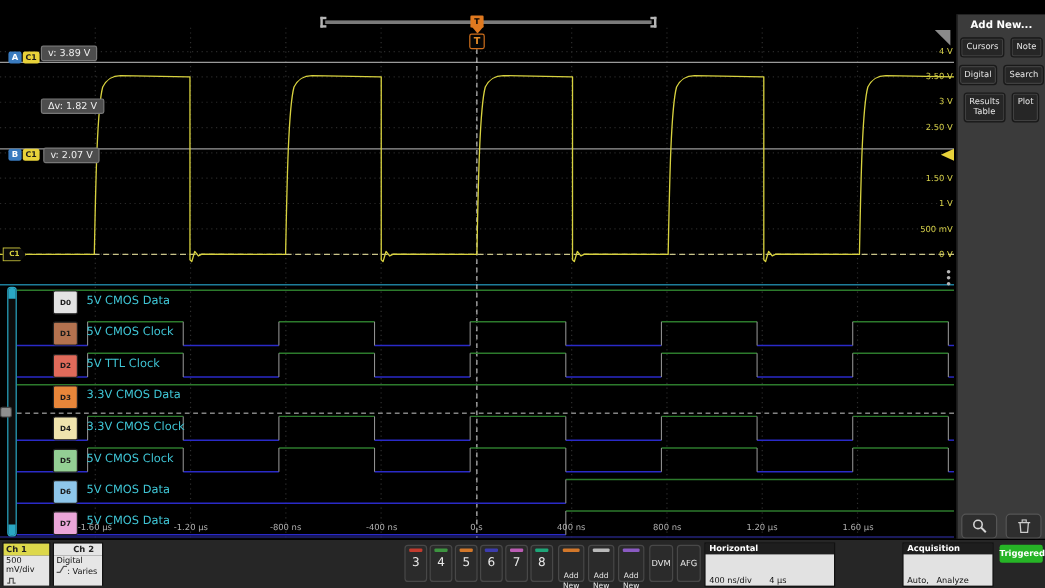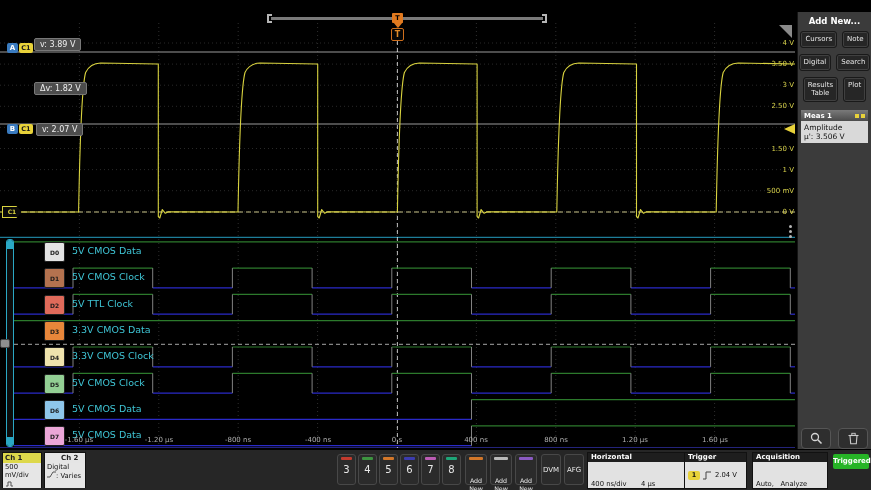--- a/index.html
+++ b/index.html
@@ -314,33 +314,20 @@
     </div>
     <div class="rp-row">
       <div class="rp-btn">Digital</div>
       <div class="rp-btn">Search</div>
     </div>
     <div class="rp-row">
       <div class="rp-btn">Results
 Table</div>
       <div class="rp-btn">Plot</div>
     </div>
-    <div id="meas-card">
-      <div id="meas-head">
-        <span>Meas 1</span>
-        <span class="sq">
-            <i></i>
-            <i></i>
-          </span>
-      </div>
-      <div id="meas-body">
-        <div>Amplitude</div>
-        <div>µ': 3.506 V</div>
-      </div>
-    </div>
     <div id="rp-tools">
       <div class="tool-btn">
         <svg width="13" height="13" viewBox="0 0 13 13">
           <circle cx="5" cy="5" r="3.5" fill="none" stroke="#d5d5d5" stroke-width="1.3"></circle>
           <line x1="7.8" y1="7.8" x2="11.5" y2="11.5" stroke="#d5d5d5" stroke-width="1.6"></line>
         </svg>
       </div>
       <div class="tool-btn">
         <svg width="13" height="13" viewBox="0 0 13 13">
           <line x1="1.5" y1="3.5" x2="11.5" y2="3.5" stroke="#cccccc" stroke-width="1.1"></line>
@@ -419,30 +406,20 @@
 
     <div class="panel" style="left:587px;width:109px;">
       <div class="hd">Horizontal</div>
       <div class="bd">
         <div><span class="hcol2" style="width:50px;">400 ns/div</span><span>4 µs</span></div>
         
         
       </div>
     </div>
 
-    <div class="panel" style="left:684px;width:63px;">
-      <div class="hd">Trigger</div>
-      <div class="bd" id="trg-body">
-        <span id="trg-src">1</span>
-        <svg width="9" height="9" viewBox="0 0 9 9">
-          <path d="M0 8 h3 v-7 h5" fill="none" stroke="#444" stroke-width="1"></path>
-          </svg>
-        <span>2.04 V</span>
-      </div>
-    </div>
 
     <div class="panel" style="left:752px;width:76px;">
       <div class="hd">Acquisition</div>
       <div class="bd">
         <div>Auto,   Analyze</div>
         
         
       </div>
     </div>
 

